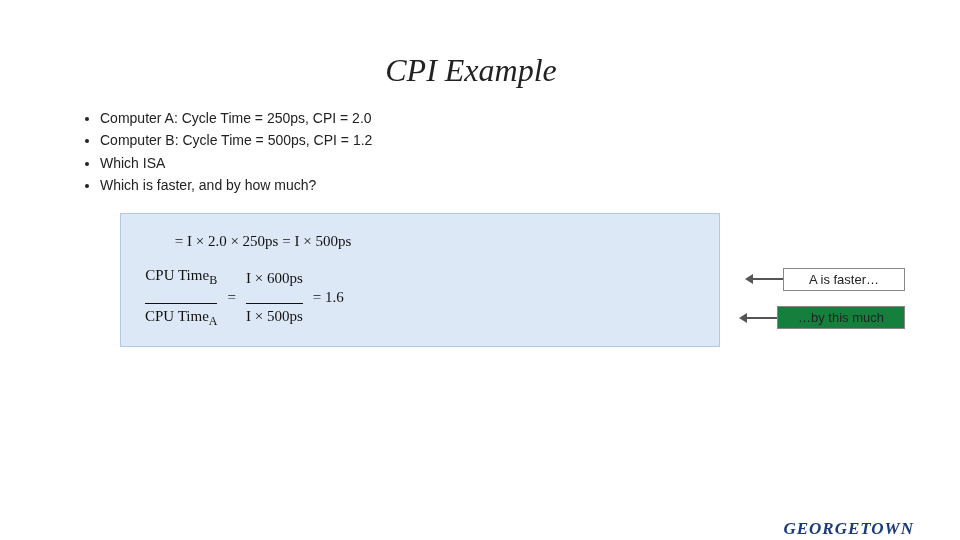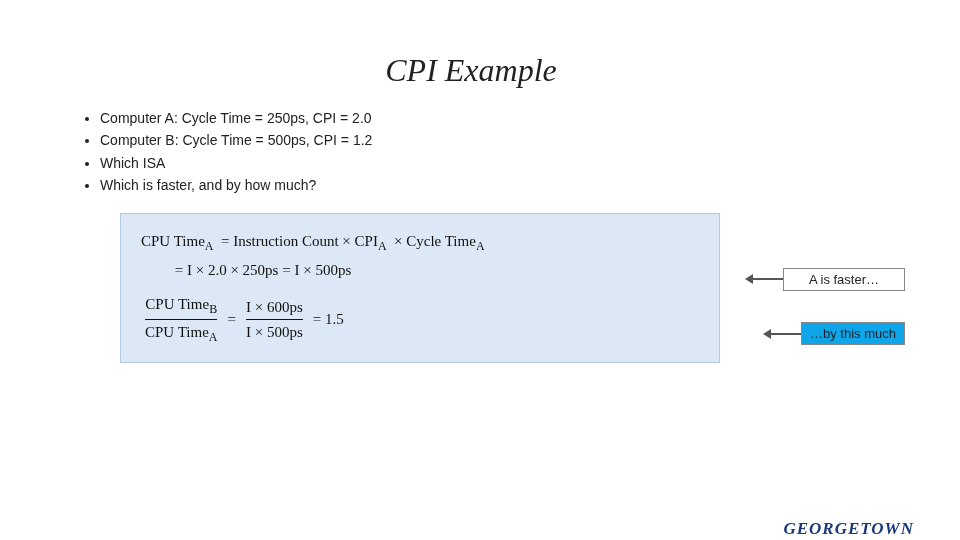--- a/index.html
+++ b/index.html
@@ -87,21 +87,21 @@
     }
 
     .fraction-block {
       display: flex;
       flex-direction: column;
       align-items: center;
       margin: 0 4px;
     }
     .fraction-num {
       border-bottom: 1.5px solid #111;
-      padding-bottom: 1px;
+      padding-bottom: 14px;
       text-align: center;
     }
     .fraction-den {
       padding-top: 1px;
       text-align: left;
     }
 
     .sub {
       font-size: 12px;
       vertical-align: sub;
@@ -149,27 +149,20 @@
     <li>Computer B: Cycle Time = 500ps, CPI = 1.2</li>
     <li>Which ISA</li>
     <li>Which is faster, and by how much?</li>
   </ul>
 
   
   <div style="position:relative; display:inline-block; margin-left:60px; width:600px;">
 
     <div class="formula-box" style="width:600px; margin-left:0;">
 
-      <div class="formula-row">
-        <span class="formula-img">
-          CPU Time<span class="sub">A</span>
-          &nbsp;= Instruction Count × CPI<span class="sub">A</span>
-          &nbsp;× Cycle Time<span class="sub">A</span>
-        </span>
-      </div>
 
       <div class="formula-row" style="margin-bottom:12px;">
         <span class="formula-img">
           &nbsp;&nbsp;&nbsp;&nbsp;&nbsp;&nbsp;&nbsp;&nbsp;&nbsp;= I × 2.0 × 250ps = I × 500ps
         </span>
       </div>
 
 
 
       <div class="formula-row" style="align-items:center; gap:6px;">
@@ -185,37 +178,37 @@
         <span class="formula-img">=</span>
 
         <div class="fraction-block">
           <div class="fraction-num">
             <span class="formula-img">I × 600ps</span>
           </div>
           <div class="fraction-den">
             <span class="formula-img">I × 500ps</span>
           </div>
         </div>
-        <span class="formula-img">= 1.5</span>
+        <span class="formula-img">= 1.6</span>
       </div>
 
     </div>
 
     
     <div style="position:absolute; top:55px; right:-185px; display:flex; align-items:center;">
       <div class="arrow-head-left"></div>
       <div class="arrow-shaft" style="width:30px;"></div>
       <div class="callout-label" style="position:static; border:1.5px solid #888; padding:3px 25px; background:#fff; font-size:13px;">A is faster…</div>
     </div>
 
     
     <div style="position:absolute; bottom:18px; right:-185px; display:flex; align-items:center;">
       <div class="arrow-head-left"></div>
       <div class="arrow-shaft" style="width:30px;"></div>
-      <div class="callout-label" style="position:static; border:1.5px solid #888; padding:3px 8px; background:#0ea5e9; font-size:13px;">…by this much</div>
+      <div class="callout-label" style="position:static; border:1.5px solid #888; padding:3px 20px; background:#15803d; font-size:13px;">…by this much</div>
     </div>
 
   </div>
 
   
   <div class="georgetown">
     <div class="georgetown-top">GEORGETOWN</div>
     <div class="georgetown-bottom">UNIVERSITY</div>
   </div>
 

